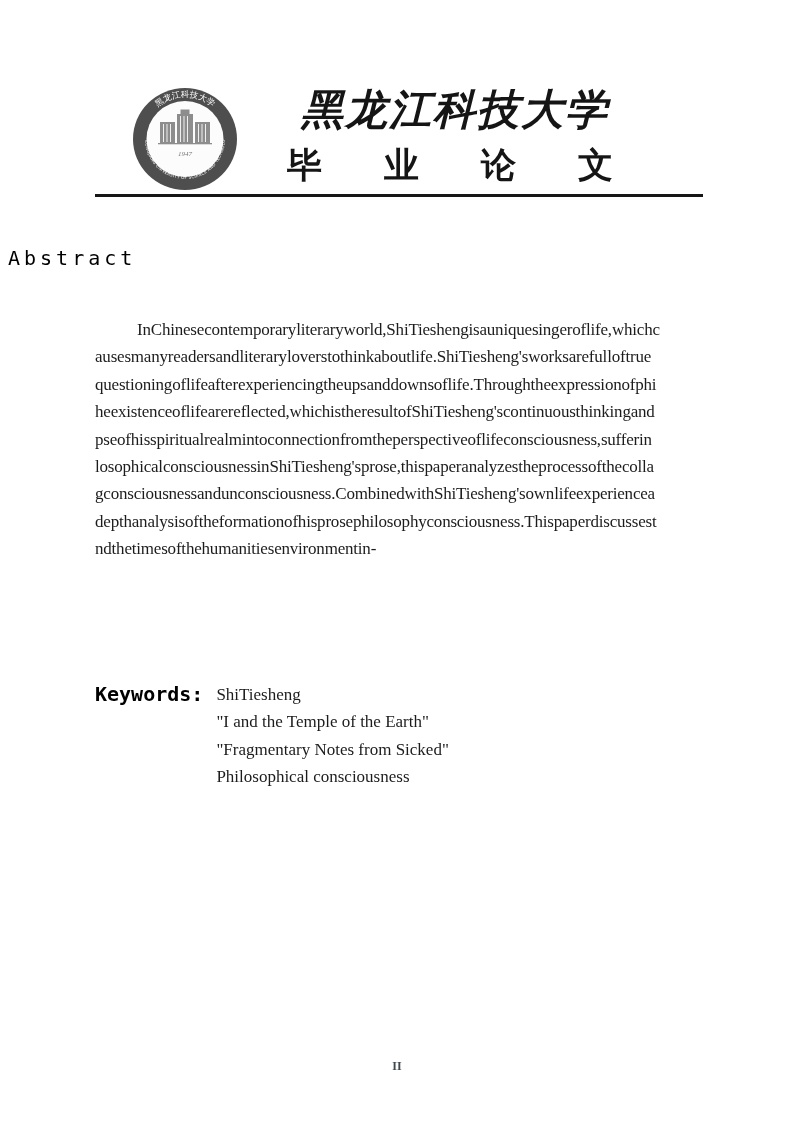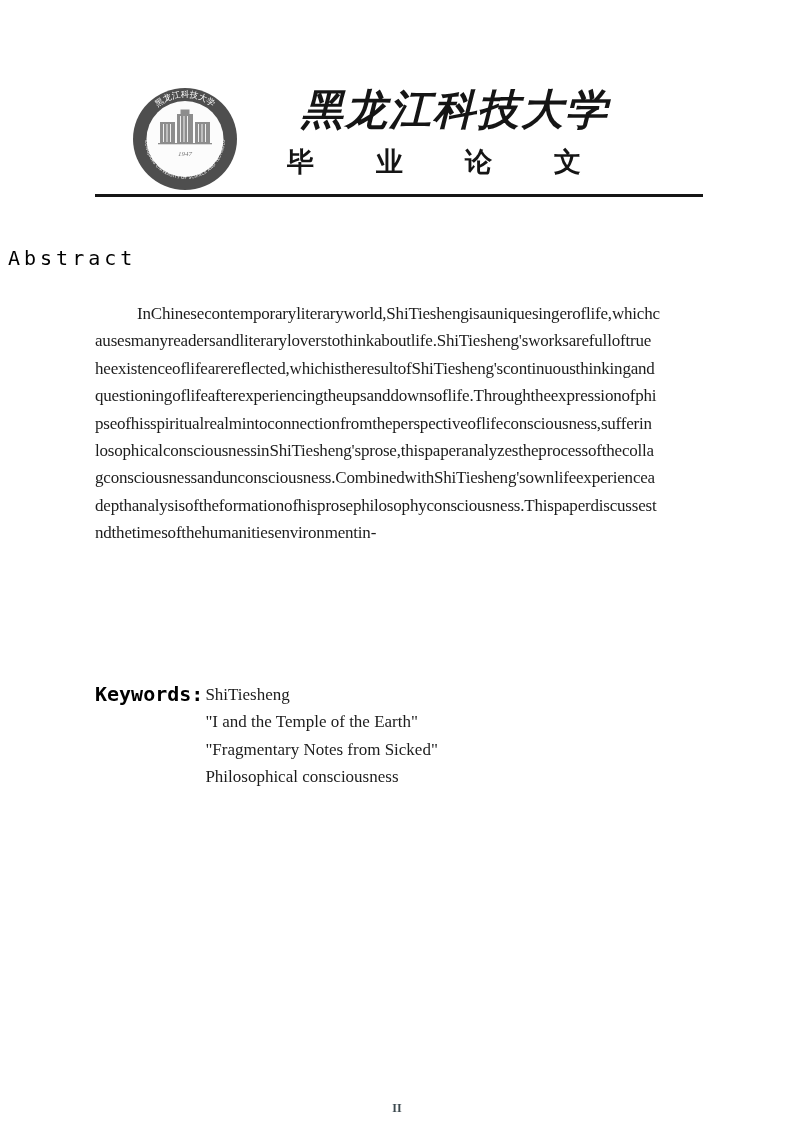--- a/index.html
+++ b/index.html
@@ -33,21 +33,21 @@
     font-style: italic;
     color: #151515;
     letter-spacing: 2px;
     white-space: nowrap;
   }
   .thesis-type {
     position: absolute;
     left: 287px;
     top: 148px;
     font-family: "DejaVu Sans", sans-serif;
-    font-size: 27px;
+    font-size: 35px;
     font-weight: bold;
     color: #151515;
     letter-spacing: 62px;
     white-space: nowrap;
     line-height: 1;
   }
   .header-rule {
     position: absolute;
     left: 95px;
     top: 194px;
@@ -64,21 +64,21 @@
     width: 100%;
     text-align: left;
     font-family: "DejaVu Sans Mono", monospace;
     font-size: 20px;
     letter-spacing: 4px;
     color: #000000;
   }
   .abstract-body {
     position: absolute;
     left: 95px;
-    top: 300px;
+    top: 316px;
     width: 609px;
   }
   .abs-line {
     font-family: "Liberation Serif", serif;
     font-size: 17px;
     line-height: 27.4px;
     letter-spacing: -0.2px;
     white-space: nowrap;
     color: #1c1c1c;
   }
@@ -93,33 +93,33 @@
     align-items: flex-start;
   }
   .kw-label {
     flex: 0 0 auto;
     font-family: "DejaVu Sans Mono", monospace;
     font-weight: bold;
     font-size: 20px;
     line-height: 27.4px;
     color: #000000;
   }
-  .kw-items { margin-left: 2px; }
+  .kw-items { margin-left: 13px; }
   .kw-item {
     font-family: "Liberation Serif", serif;
     font-size: 17px;
     line-height: 27.4px;
     color: #1c1c1c;
   }
 
   
   .page-number {
     position: absolute;
     left: 0;
-    top: 1101px;
+    top: 1059px;
     width: 100%;
     text-align: center;
     font-family: "Liberation Serif", serif;
     font-size: 12px;
     font-weight: bold;
     color: #3d4a50;
   }
 </style>
 </head>
 <body>
@@ -164,22 +164,22 @@
 
   <div class="thesis-type">毕业论文</div>
 
   <div class="header-rule"></div>
 
   <div class="abstract-title">Abstract</div>
 
   <div class="abstract-body">
     <div class="abs-line first">InChinesecontemporaryliteraryworld,ShiTieshengisauniquesingeroflife,whichc</div>
     <div class="abs-line">ausesmanyreadersandliteraryloverstothinkaboutlife.ShiTiesheng'sworksarefulloftrue</div>
+    <div class="abs-line">questioningoflifeafterexperiencingtheupsanddownsoflife.Throughtheexpressionofphi</div>
     <div class="abs-line">heexistenceoflifearereflected,whichistheresultofShiTiesheng'scontinuousthinkingand</div>
-    <div class="abs-line">questioningoflifeafterexperiencingtheupsanddownsoflife.Throughtheexpressionofphi</div>
     <div class="abs-line">pseofhisspiritualrealmintoconnectionfromtheperspectiveoflifeconsciousness,sufferin</div>
     <div class="abs-line">losophicalconsciousnessinShiTiesheng'sprose,thispaperanalyzestheprocessofthecolla</div>
     <div class="abs-line">gconsciousnessandunconsciousness.CombinedwithShiTiesheng'sownlifeexperiencea</div>
     <div class="abs-line">depthanalysisoftheformationofhisprosephilosophyconsciousness.Thispaperdiscussest</div>
     <div class="abs-line">ndthetimesofthehumanitiesenvironmentin-</div>
   </div>
 
   <div class="keywords">
     <div class="kw-label">Keywords:</div>
     <div class="kw-items">

